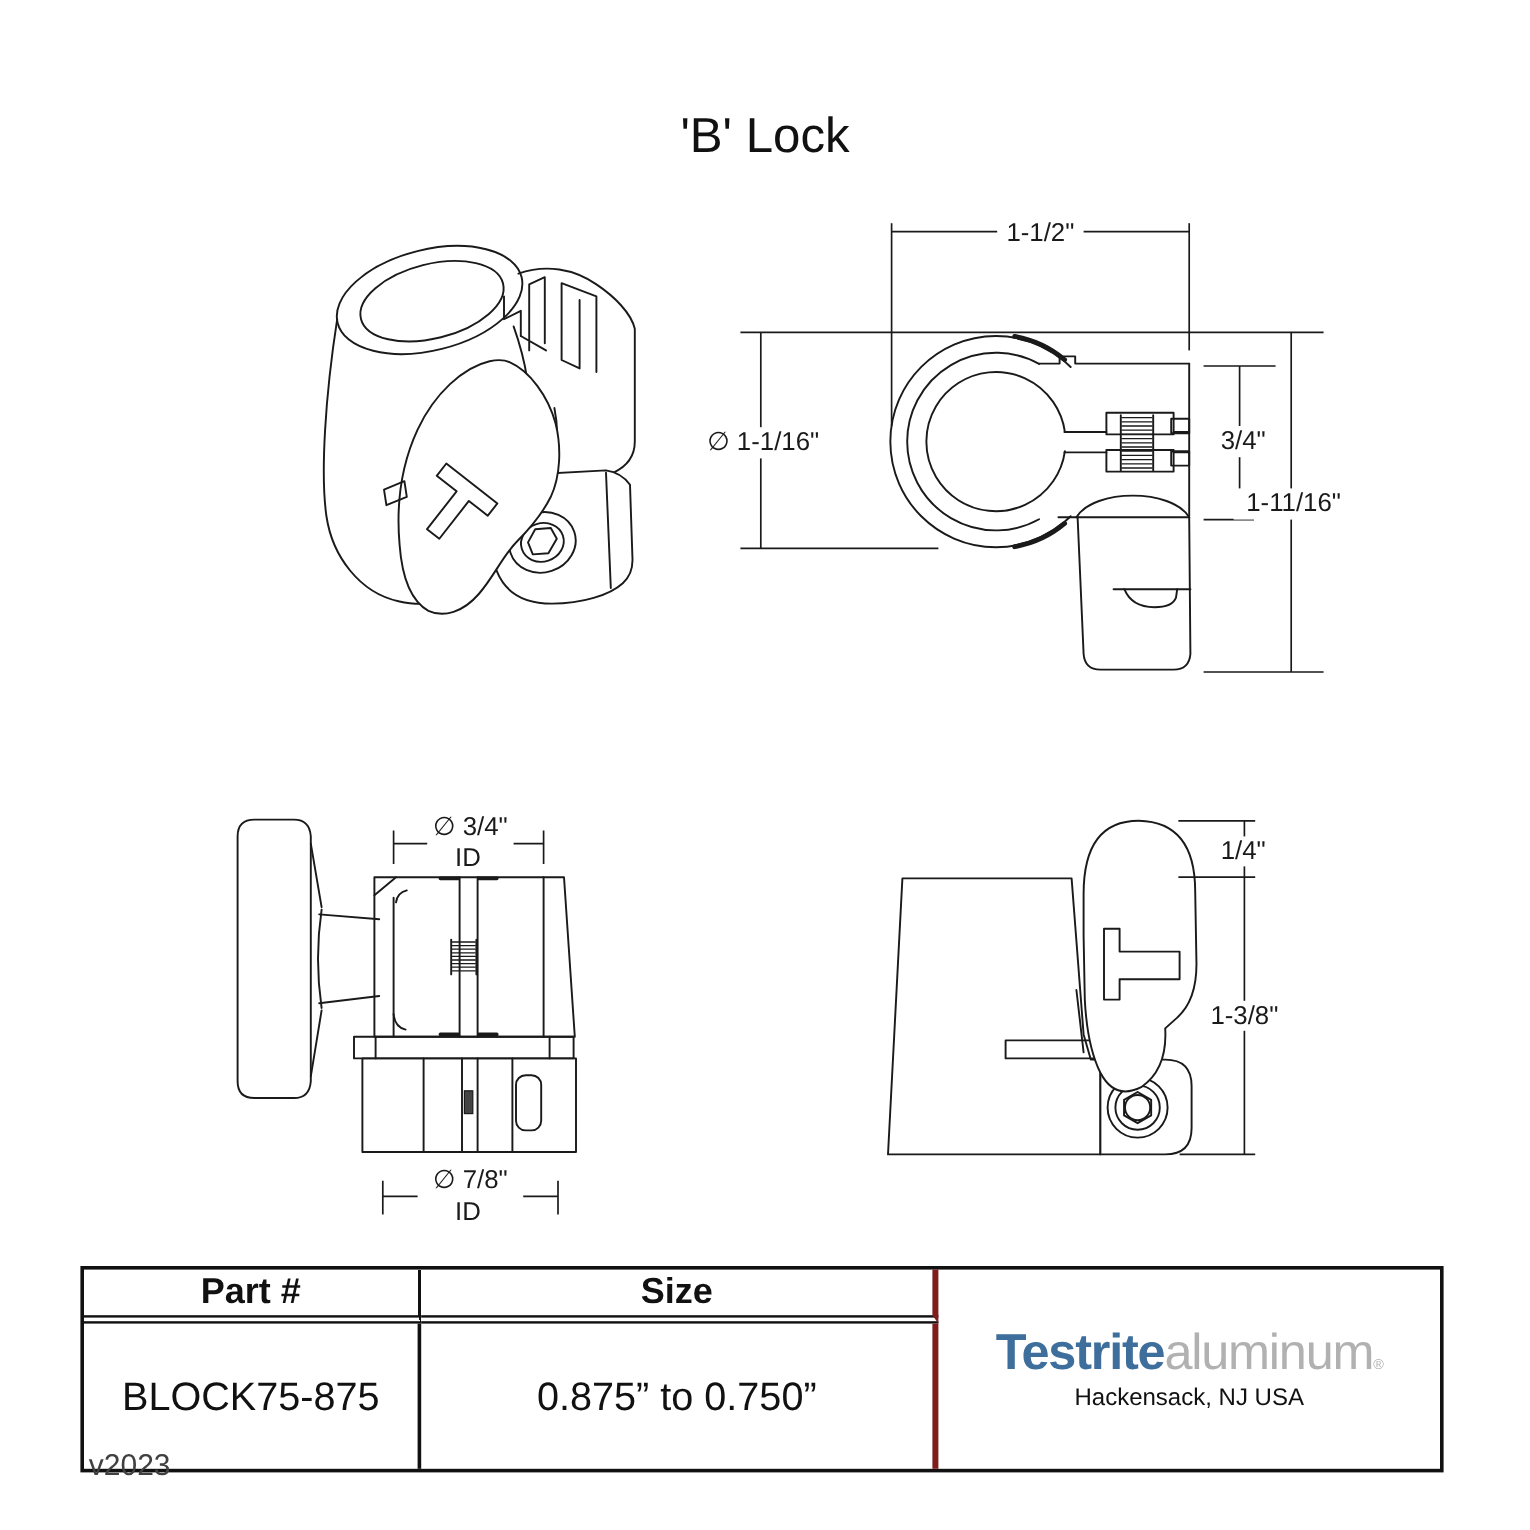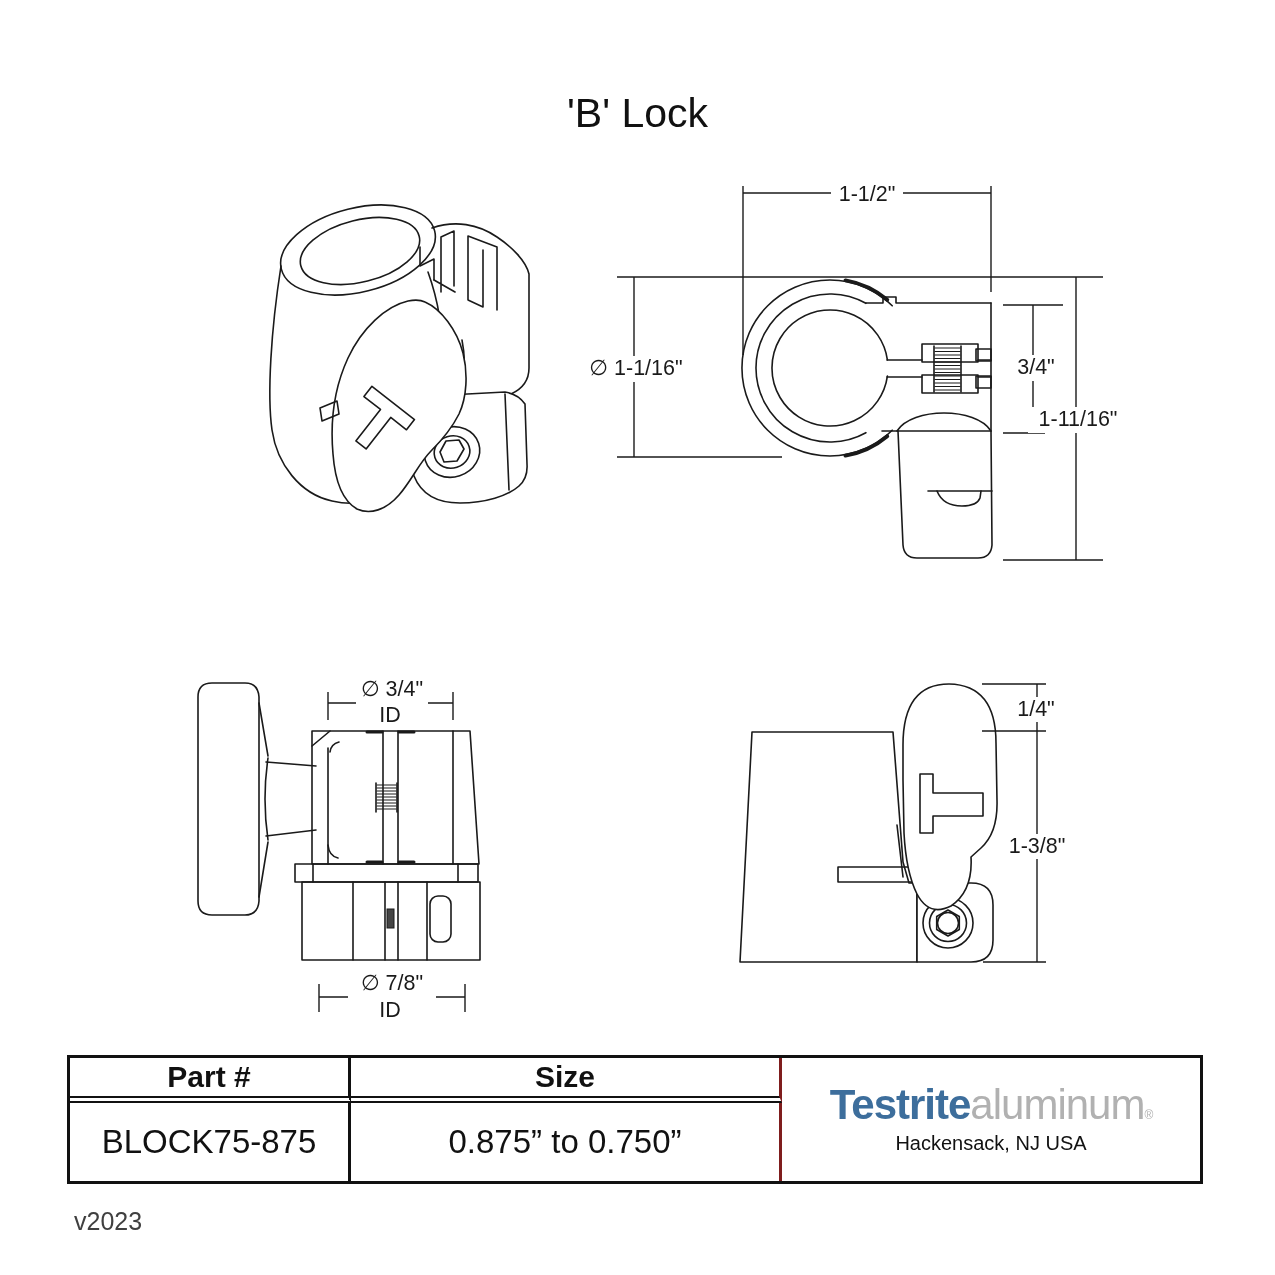--- a/index.html
+++ b/index.html
@@ -10,27 +10,27 @@
   .drawing{position:absolute;left:0;top:0;}
   .drawing path,.drawing line,.drawing ellipse,.drawing circle,.drawing rect.part,.drawing polygon{
      fill:none;stroke:#1a1a1a;stroke-width:1.6;stroke-linecap:round;stroke-linejoin:round;}
   .drawing .dim{stroke-width:1.4;stroke-linecap:butt;}
   .drawing .thick{stroke-width:4;}
   .drawing .cap{stroke-width:3;}
   .drawing .hatch{stroke-width:1.1;}
   .drawing .white{fill:#fff;}
   .drawing .bg{fill:#fff;stroke:none;}
   .drawing text{fill:#1a1a1a;font-size:21.5px;font-family:"Liberation Sans",sans-serif;stroke:none;}
-  .spec-table{position:absolute;left:67px;top:1055px;width:1136px;height:129px;
+  .spec-table{position:absolute;left:67px;top:1055px;width:1136px;height:172px;
               border:3px solid #111;display:grid;grid-template-columns:281px 431px 1fr;
               grid-template-rows:45px 1fr;box-sizing:border-box;}
   .cell{display:flex;align-items:center;justify-content:center;box-sizing:border-box;}
   .hdr{font-weight:bold;font-size:30px;border-bottom:7px double #111;}
   .col-a{border-right:3px solid #111;}
-  .col-b{border-right:3px solid #7f1d1d;}
+  .col-b{border-right:5px solid #7f1d1d;}
   .val{font-size:33px;font-weight:400;}
   .logo-cell{grid-column:3;grid-row:1 / span 2;display:flex;flex-direction:column;
              justify-content:center;}
   .logo-line{white-space:nowrap;line-height:1;}
   .brand-bold{font-size:42px;font-weight:bold;letter-spacing:-1px;}
   .brand-light{font-size:42px;font-weight:400;letter-spacing:-1px;}
   .brand-reg{font-size:12px;}
   .logo-loc{font-size:20px;margin-top:6px;}
   .version{position:absolute;left:74px;top:1207px;font-size:25px;color:#404040;}
 </style>

